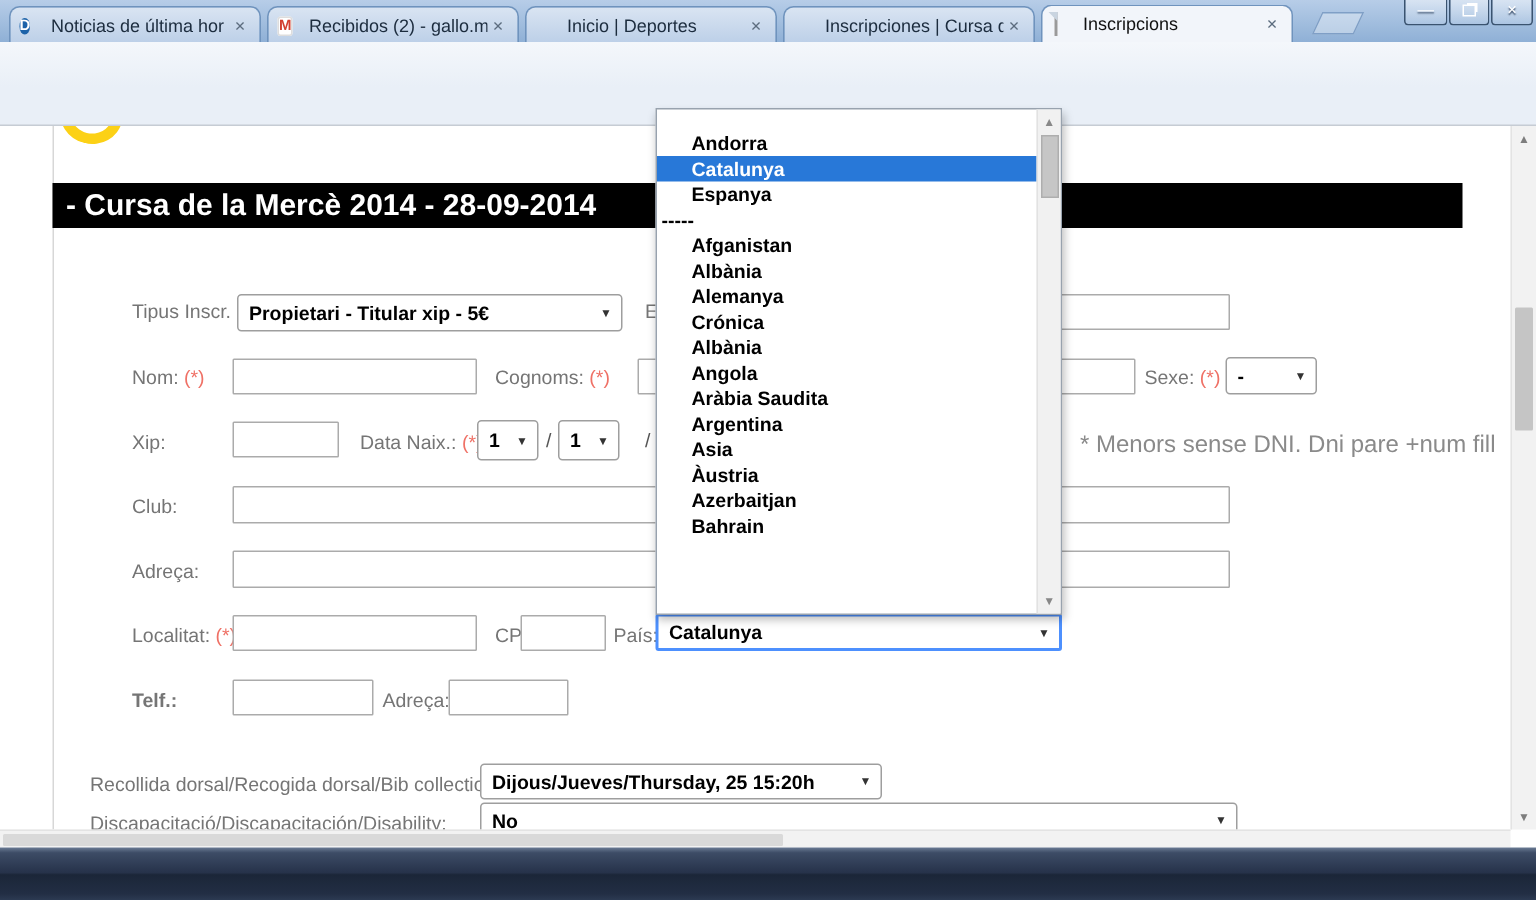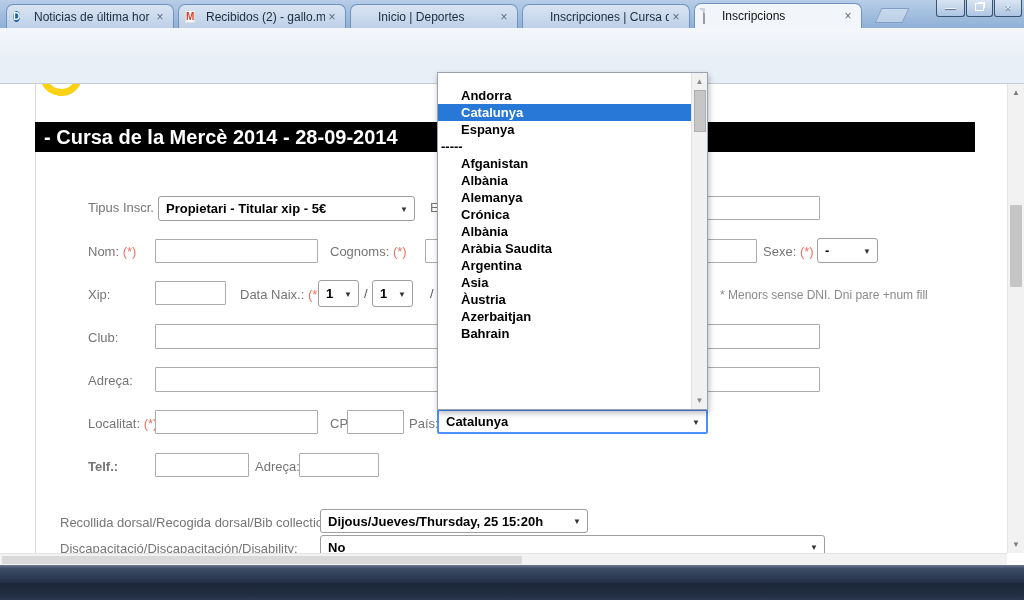--- a/index.html
+++ b/index.html
@@ -92,21 +92,21 @@
   
   #page { left:0; top:84px; width:1024px; height:481px; background:#fff; }
   #page-leftline { left:35px; top:84px; width:1px; height:469px; background:#d7d7d7; }
   #logo-clip { left:36px; top:84px; width:62px; height:13px; overflow:hidden; }
   #logo-arc { position:absolute; left:4px; top:-28px; width:42px; height:40px; border:7px solid #fcd116; border-radius:50%; transform:rotate(14deg); border-top-color:transparent; }
   #event-title { left:35px; top:122px; width:940px; height:30px; background:#000; color:#fff;
     font-size:20px; font-weight:bold; line-height:30px; padding-left:9px; white-space:nowrap; overflow:hidden; }
 
   .lbl { position:absolute; font-size:13px; color:#757575; white-space:nowrap; }
   .req { color:#ef7166; }
-  .note { position:absolute; font-size:12px; color:#8a8a8a; white-space:nowrap; }
+  .note { position:absolute; font-size:16px; color:#8a8a8a; white-space:nowrap; }
   .inp { position:absolute; background:#fff; border:1px solid #ababab; border-radius:1px; height:24px; font:13px "Liberation Sans",sans-serif; padding:0 4px; }
   .sel { position:absolute; background:#fff; border:1px solid #9e9e9e; border-radius:3px; height:25px;
     font-size:13px; font-weight:bold; color:#000; display:flex; align-items:center; padding:0 18px 0 7px; white-space:nowrap; overflow:hidden; }
   .sel .arr { position:absolute; right:6px; top:50%; transform:translateY(-50%); font-size:8px; color:#333; font-weight:normal; }
   .slash { position:absolute; font-size:13px; color:#555; }
   #sel-pais { border:2px solid #4d90fe; border-radius:2px; }
 
   
   #country-popup { left:437px; top:72px; width:271px; height:338px; background:#fff;
     border:1px solid #98a2ae; box-shadow:1px 3px 6px rgba(0,0,0,.28); z-index:40; }
@@ -369,20 +369,21 @@
   <div id="dd-list">
     <div class="dd-item">Andorra</div>
     <div class="dd-item selected">Catalunya</div>
     <div class="dd-item">Espanya</div>
     <div class="dd-item sep">-----</div>
     <div class="dd-item">Afganistan</div>
     <div class="dd-item">Albània</div>
     <div class="dd-item">Alemanya</div>
     <div class="dd-item">Crónica</div>
     <div class="dd-item">Albània</div>
+    <div class="dd-item">Angola</div>
     <div class="dd-item">Aràbia Saudita</div>
     <div class="dd-item">Argentina</div>
     <div class="dd-item">Asia</div>
     <div class="dd-item">Àustria</div>
     <div class="dd-item">Azerbaitjan</div>
     <div class="dd-item">Bahrain</div>
   </div>
   <div id="dd-scroll">
     <div class="sb-up">▲</div>
     <div id="dd-thumb"></div>

